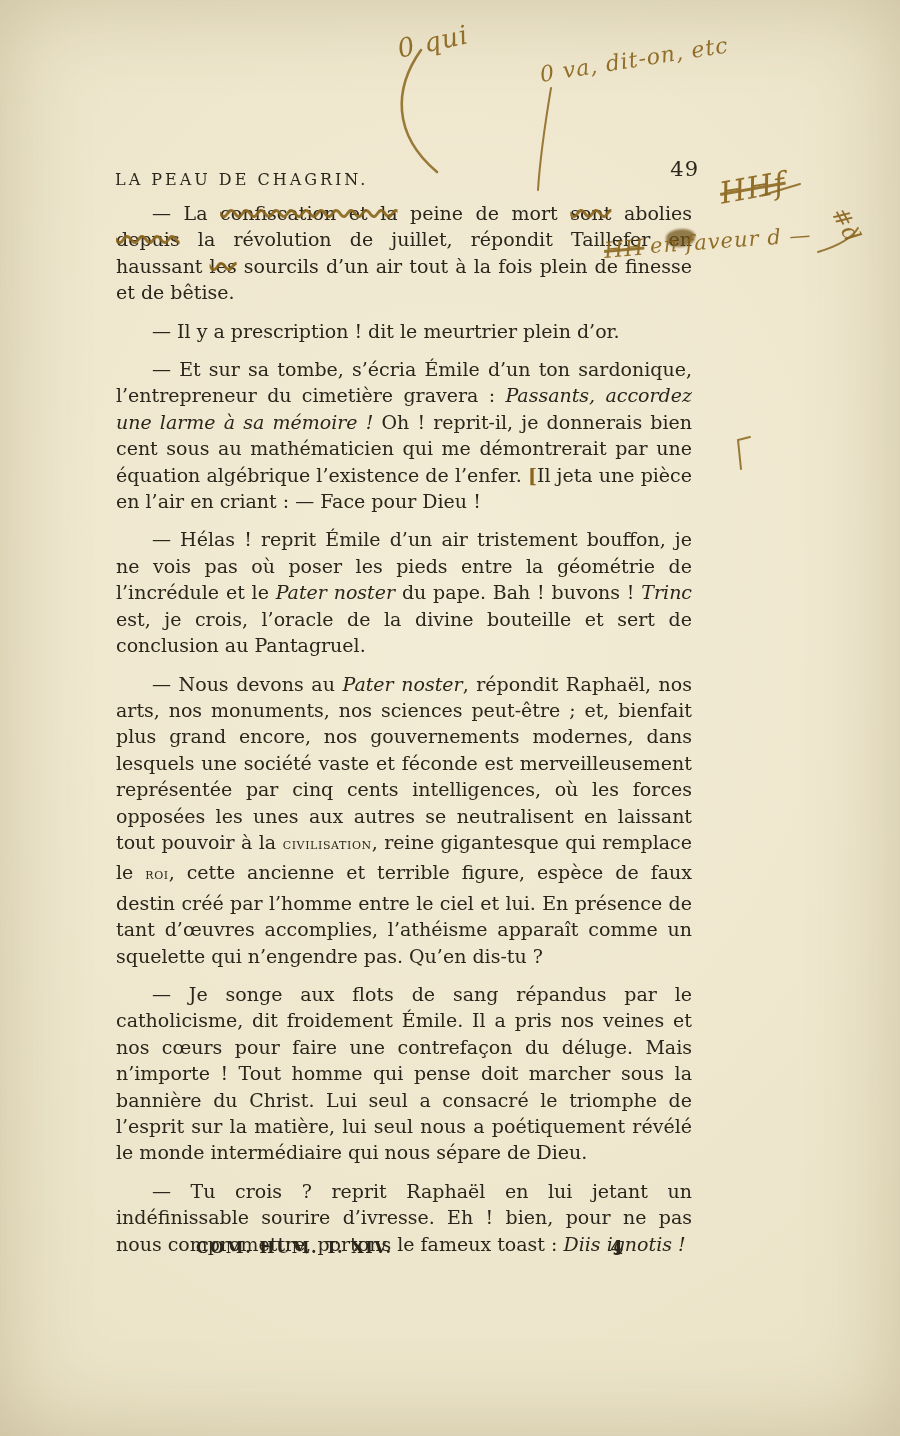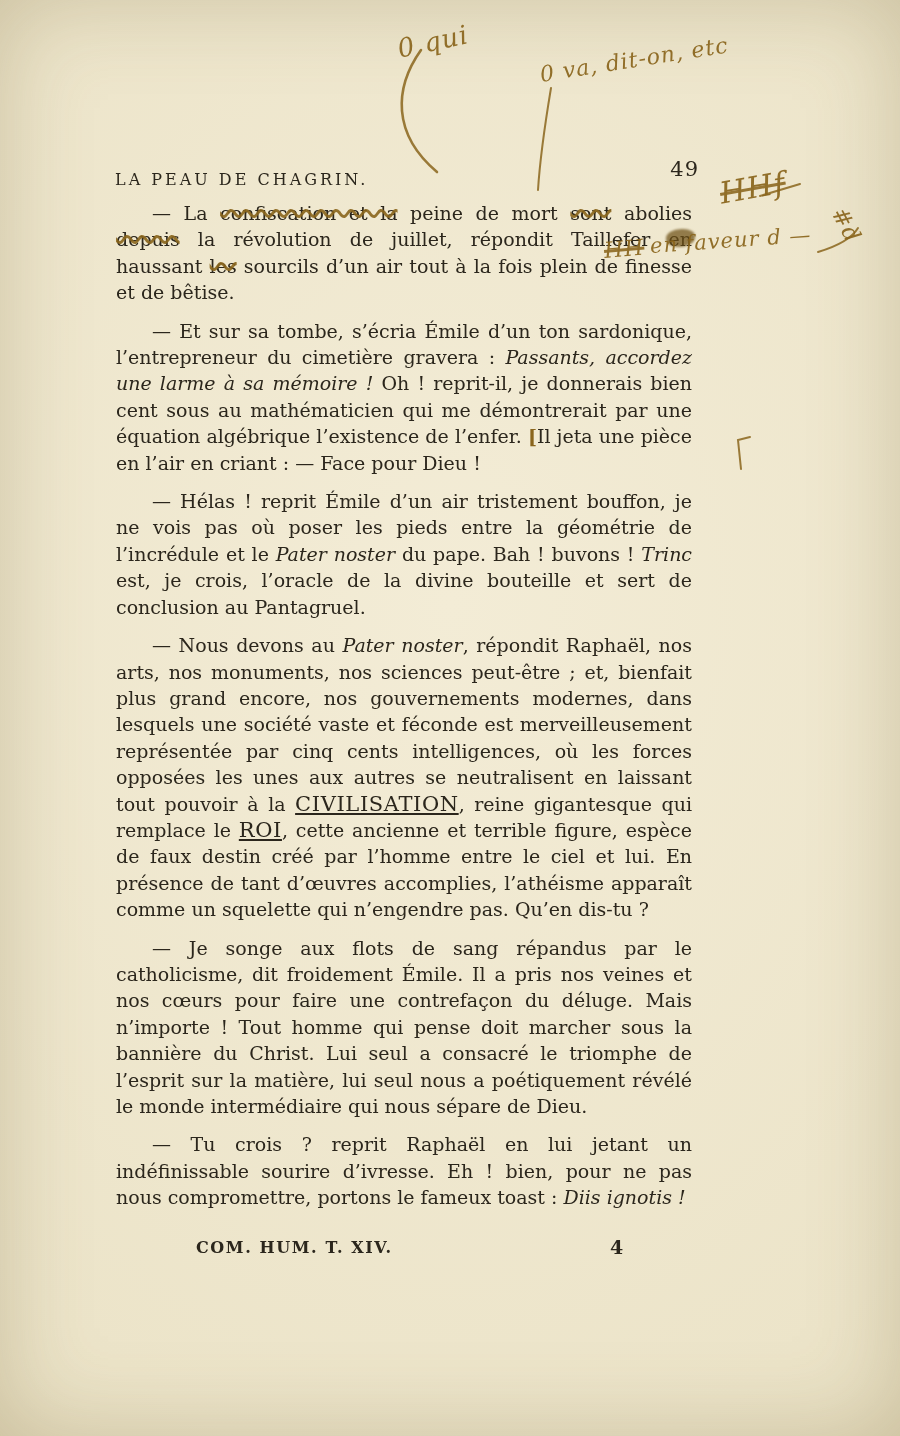--- a/index.html
+++ b/index.html
@@ -24,21 +24,21 @@
     font-weight:normal;margin:10px;
   }
   .pagenum{position:absolute;right:4px;top:-3px;font-size:21px;letter-spacing:1px;}
   .text-block{
     position:absolute;left:104px;top:188px;width:600px;
     font-size:19px;line-height:26.4px;text-align:justify;
   }
   .para{margin:12px;text-indent:36px;}
   .r-n{}
   .r-i{font-style:italic;}
-  .r-sc{font-size:21px;letter-spacing:.6px;text-decoration:underline;}
+  .r-sc{font-size:11px;letter-spacing:.6px;}
   .r-strike{
     text-decoration:line-through;
     text-decoration-style:wavy;
     text-decoration-color:rgba(138,101,28,.9);
     text-decoration-thickness:2.5px;
   }
   .r-blot{position:relative;}
   .r-blot::after{
     content:"";position:absolute;left:-3px;right:-3px;top:1px;bottom:3px;
     background:rgba(110,80,22,.72);
@@ -80,20 +80,21 @@
 
 <div class="page">
 
   <div class="header-row">
     <div class="title">LA PEAU DE CHAGRIN.</div>
     <div class="pagenum">49</div>
   </div>
 
   <div class="text-block">
       <p class="para"><span class="r-n">— La </span><span class="r-strike">confiscation et la</span><span class="r-n"> peine de mort </span><span class="r-strike">sont</span><span class="r-n"> abolies </span><span class="r-strike">depuis</span><span class="r-n"> la révolution de juillet, répondit Taillefer </span><span class="r-blot">en</span><span class="r-n"> haussant </span><span class="r-strike">les</span><span class="r-n"> sourcils d’un air tout à la fois plein de finesse et de bêtise.</span></p>
+      <p class="para"><span class="r-n">— Il y a prescription ! dit le meurtrier plein d’or.</span></p>
       <p class="para"><span class="r-n">— Et sur sa tombe, s’écria Émile d’un ton sardonique, l’entrepreneur du cimetière gravera : </span><span class="r-i">Passants, accordez une larme à sa mémoire !</span><span class="r-n"> Oh ! reprit-il, je donnerais bien cent sous au mathématicien qui me démontrerait par une équation algébrique l’existence de l’enfer. </span><span class="r-ink">[</span><span class="r-n">Il jeta une pièce en l’air en criant : — Face pour Dieu !</span></p>
       <p class="para"><span class="r-n">— Hélas ! reprit Émile d’un air tristement bouffon, je ne vois pas où poser les pieds entre la géométrie de l’incrédule et le </span><span class="r-i">Pater noster</span><span class="r-n"> du pape. Bah ! buvons ! </span><span class="r-i">Trinc</span><span class="r-n"> est, je crois, l’oracle de la divine bouteille et sert de conclusion au Pantagruel.</span></p>
       <p class="para"><span class="r-n">— Nous devons au </span><span class="r-i">Pater noster</span><span class="r-n">, répondit Raphaël, nos arts, nos monuments, nos sciences peut-être ; et, bienfait plus grand encore, nos gouvernements modernes, dans lesquels une société vaste et féconde est merveilleusement représentée par cinq cents intelligences, où les forces opposées les unes aux autres se neutralisent en laissant tout pouvoir à la </span><span class="r-sc">CIVILISATION</span><span class="r-n">, reine gigantesque qui remplace le </span><span class="r-sc">ROI</span><span class="r-n">, cette ancienne et terrible figure, espèce de faux destin créé par l’homme entre le ciel et lui. En présence de tant d’œuvres accomplies, l’athéisme apparaît comme un squelette qui n’engendre pas. Qu’en dis-tu ?</span></p>
       <p class="para"><span class="r-n">— Je songe aux flots de sang répandus par le catholicisme, dit froidement Émile. Il a pris nos veines et nos cœurs pour faire une contrefaçon du déluge. Mais n’importe ! Tout homme qui pense doit marcher sous la bannière du Christ. Lui seul a consacré le triomphe de l’esprit sur la matière, lui seul nous a poétiquement révélé le monde intermédiaire qui nous sépare de Dieu.</span></p>
       <p class="para"><span class="r-n">— Tu crois ? reprit Raphaël en lui jetant un indéfinissable sourire d’ivresse. Eh ! bien, pour ne pas nous compromettre, portons le fameux toast : </span><span class="r-i">Diis ignotis !</span></p>
     </div>
 
   <div class="annotations-layer">
       <div class="hand" style="left: 398px; top: 34px; font-size: 26px; transform: rotate(-12deg);">0 qui</div>
       <div class="hand" style="left: 540px; top: 62px; font-size: 22px; transform: rotate(-9deg);">0 va, dit-on, etc</div>

